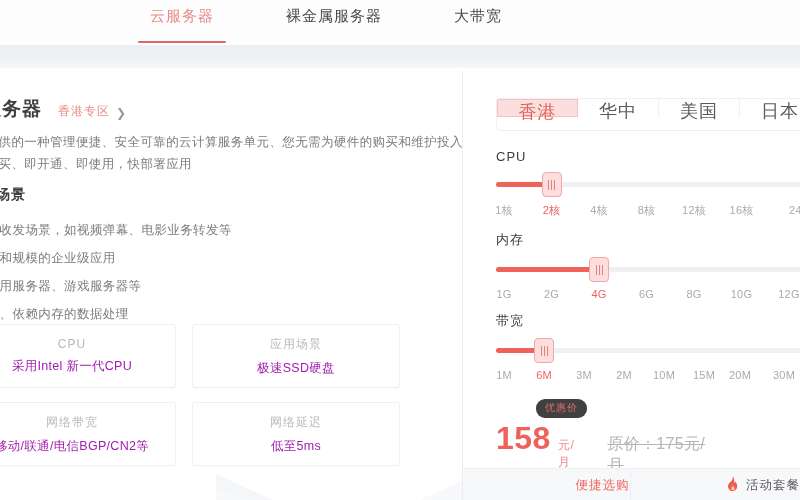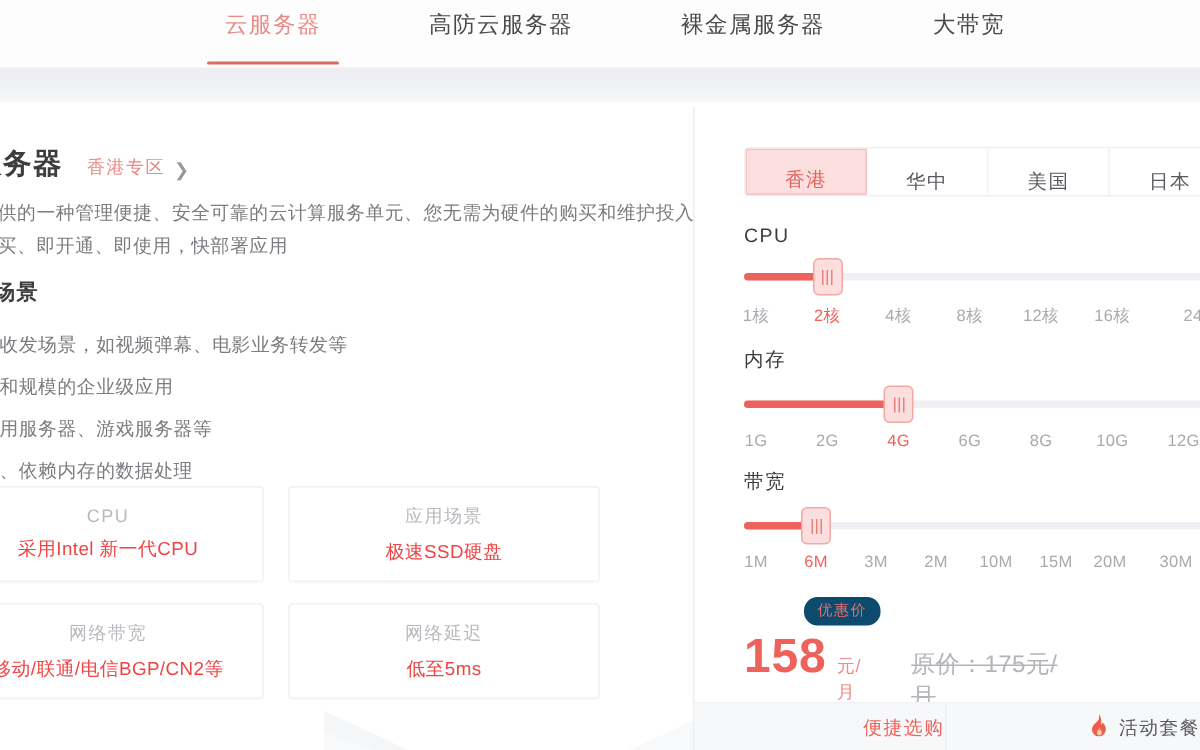--- a/index.html
+++ b/index.html
@@ -192,21 +192,21 @@
     box-shadow: 0 1px 2px rgba(40,50,80,0.02);
   }
   .card-h {
     font-size: 12px;
     color: #b9b9bf;
     letter-spacing: 1px;
     margin-bottom: 7px;
   }
   .card-v {
     font-size: 12.5px;
-    color: #ef4444;
+    color: #a21caf;
     letter-spacing: 0.3px;
   }
 
   
   .deco {
     position: absolute;
     left: 216px;
     top: 405px;
     width: 260px;
     height: 120px;
@@ -231,25 +231,25 @@
     display: flex;
     border: 1px solid #f0f0f3;
     border-radius: 3px;
     overflow: hidden;
     width: 360px;
     height: 31px;
     background: #fff;
   }
   .region-tab {
     flex: 0 0 81px;
-    height: 31px;
-    display: flex;
-    align-items: flex-end;
+    height: 18px;
+    display: flex;
+    align-items: flex-start;
     justify-content: center;
-    font-size: 13px;
+    font-size: 18px;
     color: #5a5a60;
     letter-spacing: 1px;
     border-right: 1px solid #f0f0f3;
     cursor: pointer;
     background: #fff;
     box-sizing: border-box;
   }
   .region-tab.active {
     background: #fbdfde;
     color: #e1625c;
@@ -335,21 +335,21 @@
 
   
   .price-block {
     position: absolute;
     left: 33px;
     top: 328px;
     width: 360px;
   }
   .sale-badge {
     display: inline-block;
-    background: #0c4a6e;
+    background: #404040;
     color: #e3706b;
     font-size: 10px;
     letter-spacing: 1px;
     padding: 2px 9px 3px;
     border-radius: 9px;
     margin-left: 40px;
   }
   .price-row {
     display: flex;
     align-items: baseline;
@@ -416,23 +416,20 @@
 </head>
 <body>
 
 <div id="root">
 
   <div class="topnav">
     <div class="nav-items">
       <div class="nav-item active">
         <span>云服务器</span>
         <span class="nav-underline"></span>
-      </div>
-      <div class="nav-item">
-        <span>高防云服务器</span>
       </div>
       <div class="nav-item">
         <span>裸金属服务器</span>
       </div>
       <div class="nav-item">
         <span>大带宽</span>
       </div>
     </div>
   </div>
   <div class="nav-band"></div>

